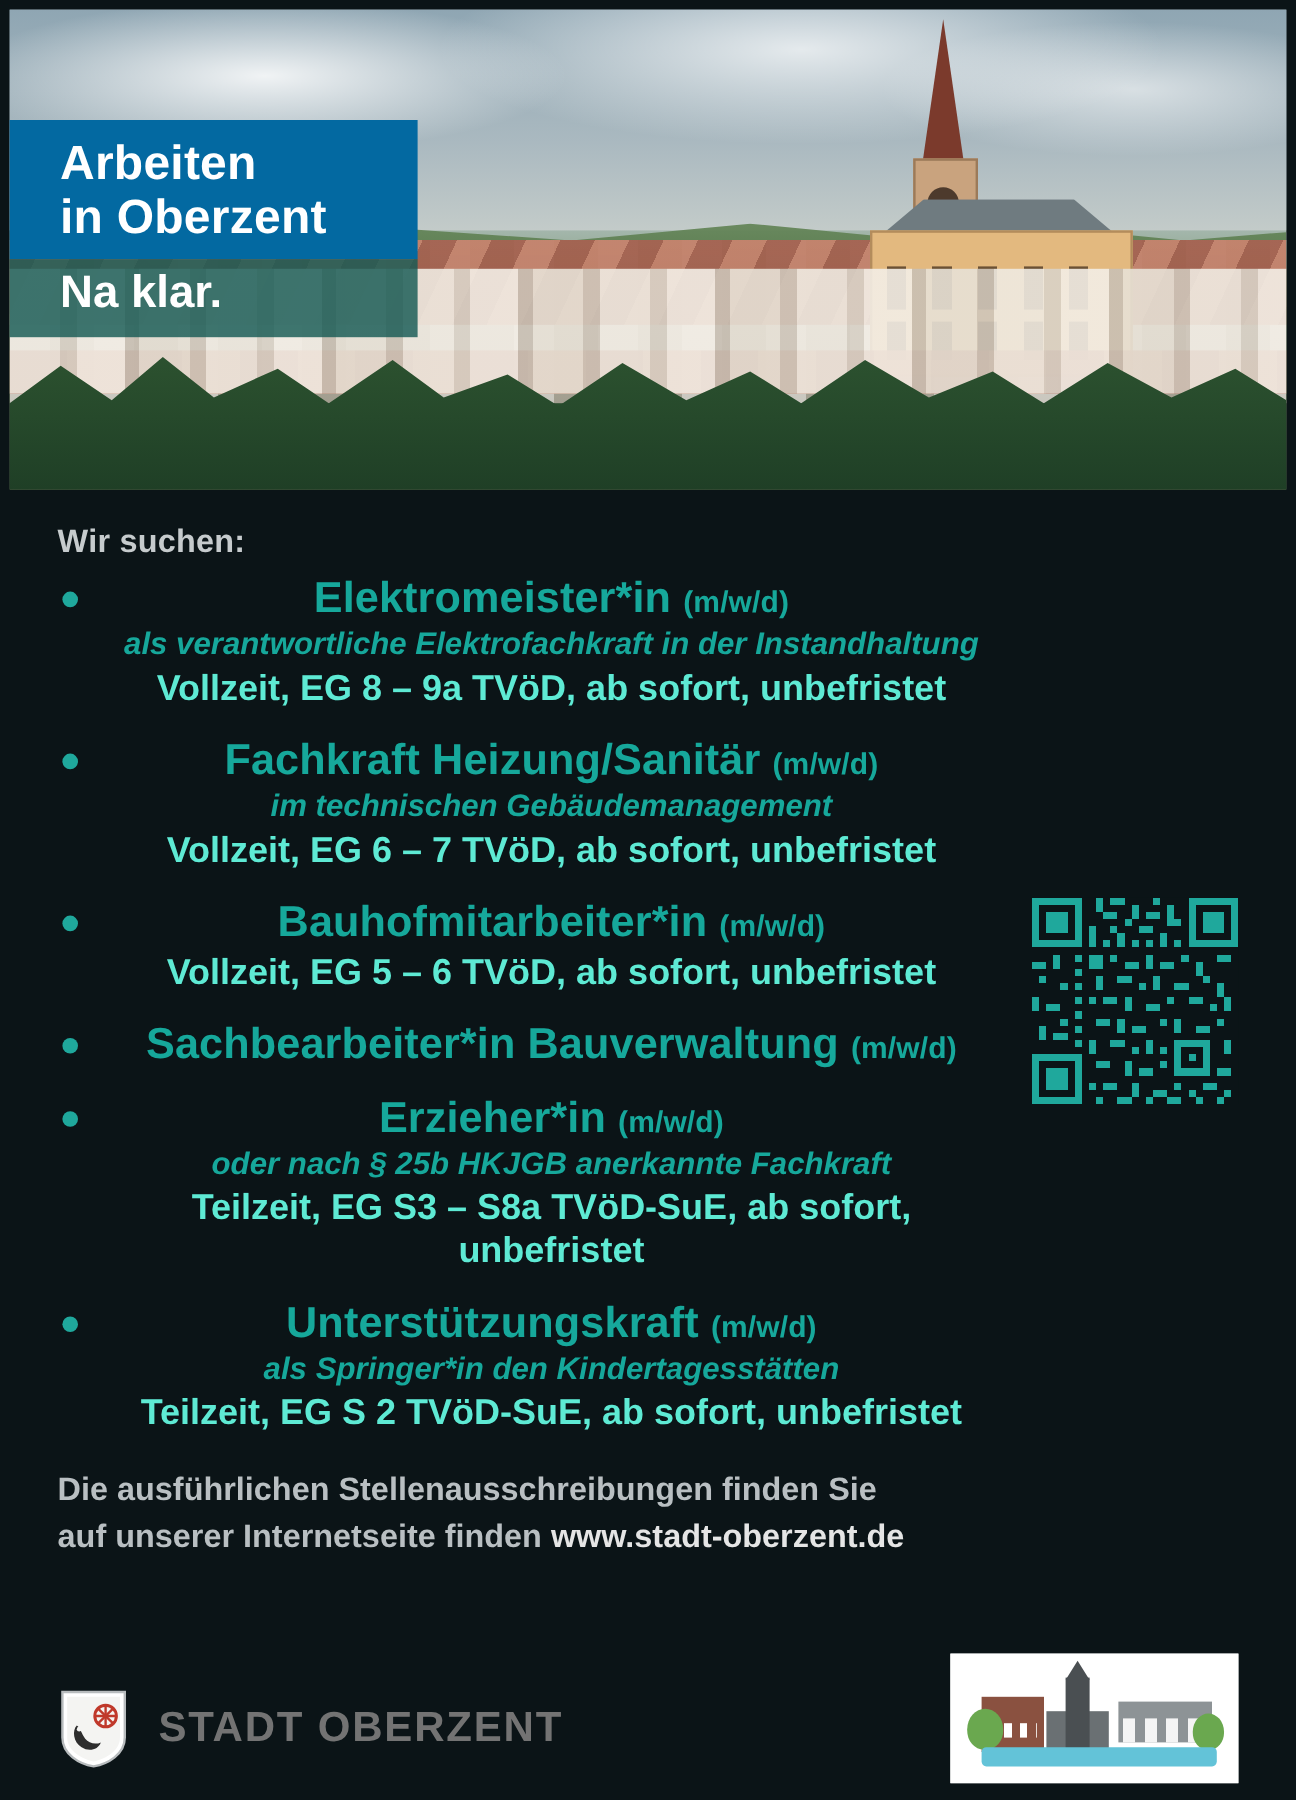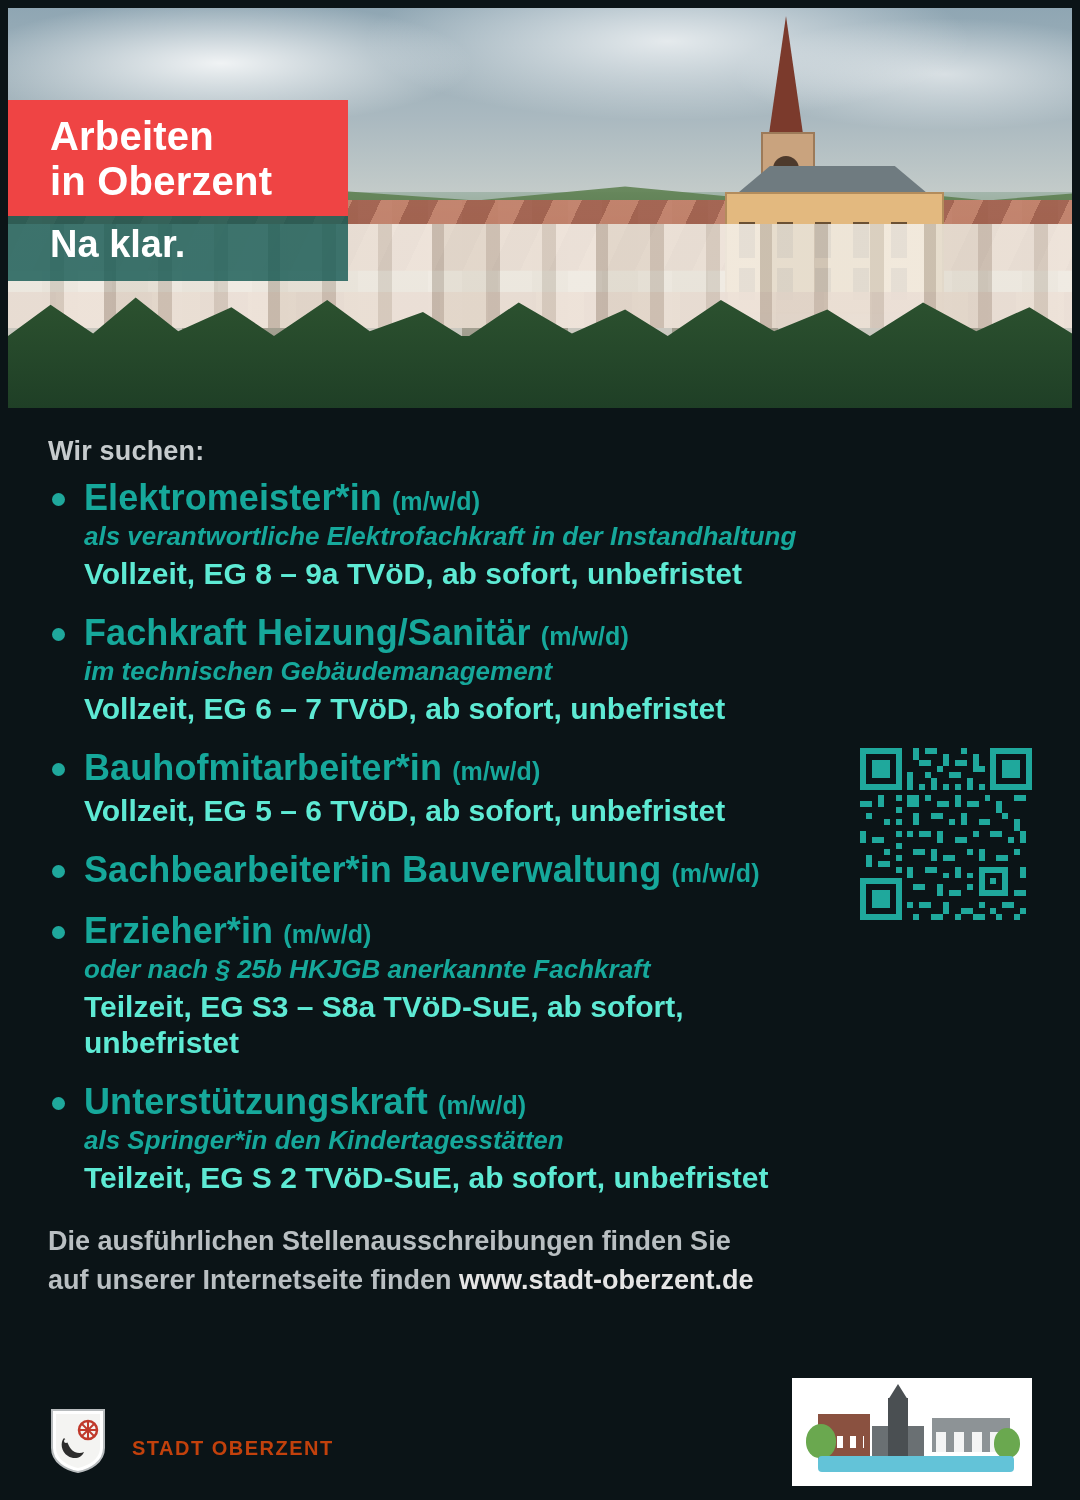--- a/index.html
+++ b/index.html
@@ -147,21 +147,21 @@
 
   
   .label-block {
     position: absolute;
     left: 8px;
     top: 100px;
     width: 340px;
     z-index: 6;
   }
   .label-top {
-    background: #ef4444;
+    background: #0369a1;
     color: #ffffff;
     padding: 14px 18px 12px 42px;
     font-size: 40px;
     font-weight: 700;
     line-height: 1.12;
     letter-spacing: .2px;
   }
   .label-bottom {
     background: rgba(22, 90, 84, .82);
     color: #ffffff;
@@ -184,20 +184,21 @@
     margin: 24px 0 10px 48px;
     font-size: 27px;
     font-weight: 700;
     color: #c6cbcd;
     letter-spacing: .2px;
   }
   ul.jobs {
     list-style: none;
     margin: 0;
     padding: 0 40px 0 48px;
+    text-align: center;
   }
   ul.jobs > li {
     position: relative;
     padding-left: 36px;
     margin-bottom: 20px;
   }
   ul.jobs > li::before {
     content: "";
     position: absolute;
     left: 4px;
@@ -267,24 +268,24 @@
     position: absolute;
     left: 50px;
     bottom: 26px;
     width: 56px;
     height: 66px;
   }
   .city-name {
     position: absolute;
     left: 132px;
     bottom: 40px;
-    font-size: 20px;
+    font-size: 35px;
     font-weight: 700;
     letter-spacing: 1.5px;
-    color: #c2410c;
+    color: #737373;
   }
   .logo-box {
     position: absolute;
     right: 48px;
     bottom: 14px;
     width: 240px;
     height: 108px;
     background: #ffffff;
   }
   .logo-box .lg-sky { position:absolute; inset:0; background:#ffffff; }

